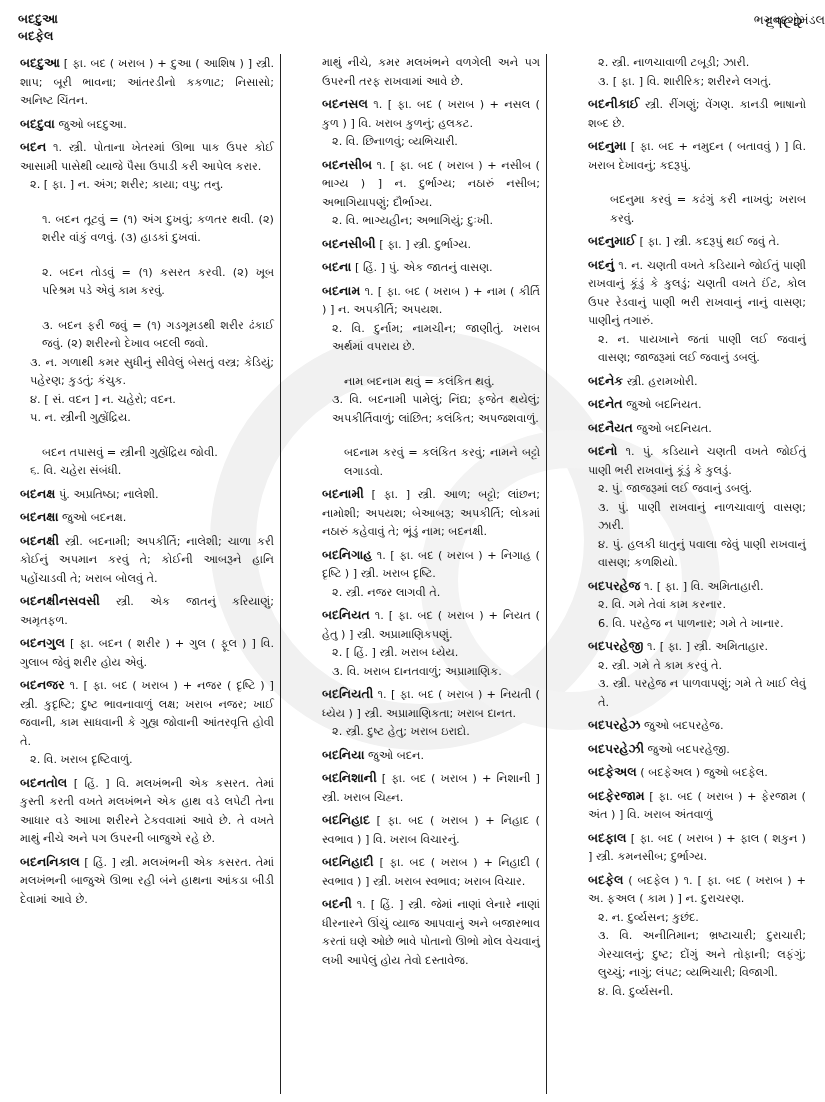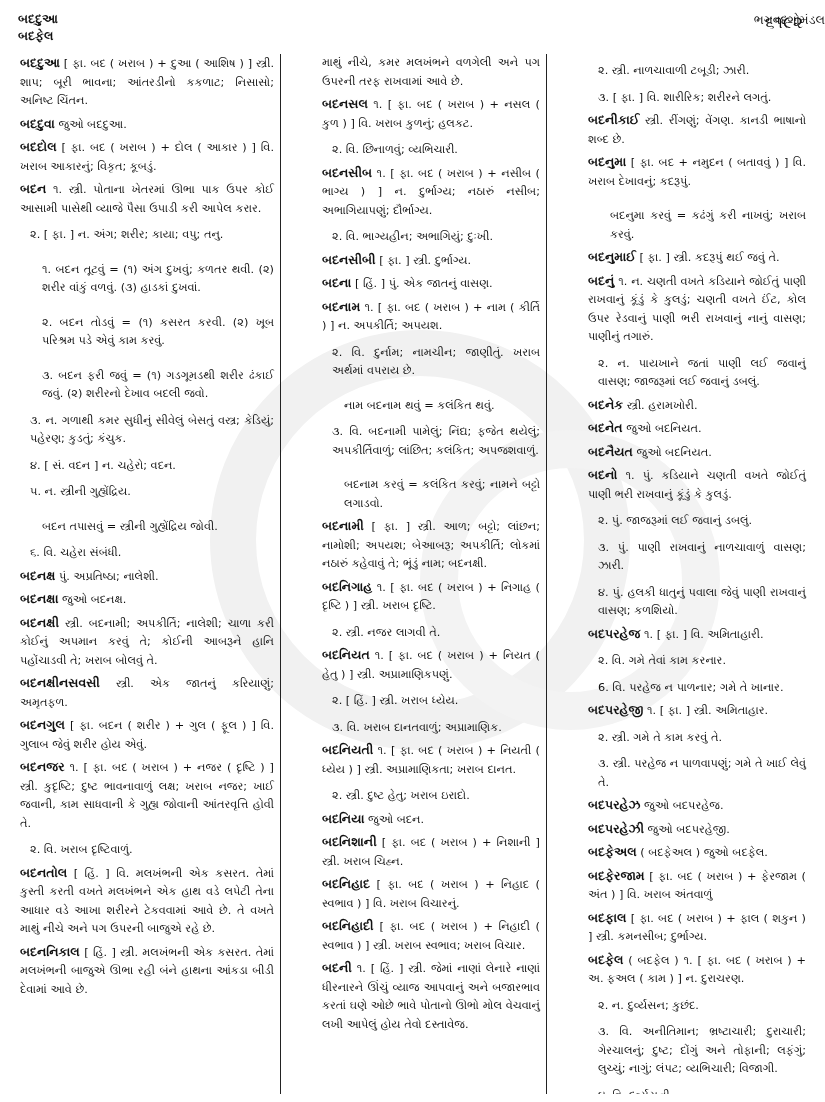--- a/index.html
+++ b/index.html
@@ -19,21 +19,21 @@
   }
   .header { position: absolute; top: 8px; left: 0; width: 825px; height: 40px; }
   .guide { position: absolute; left: 18px; top: 2px; font-size: 12.5px; font-weight: bold; line-height: 17px; }
   .running-title { position: absolute; left: 0; width: 825px; text-align: right; top: 4px; font-size: 12.5px; }
   .page-no { position: absolute; right: 22px; top: 4px; font-size: 17px; }
   .cols { position: absolute; top: 54px; left: 14px; width: 800px; height: 1040px; display: flex; }
   .col { width: 266px; padding: 0 6px; box-sizing: border-box; height: 100%; overflow: hidden; }
   .col + .col { border-left: 1.5px solid #222; padding-left: 41px; }
   .entry { font-size: 11.3px; line-height: 18.5px; margin-bottom: 4px; text-align: justify; }
   .hw { font-weight: bold; font-size: 12.5px; }
-  .sense { display: block; padding-left: 10px; margin-top: 8px; }
+  .sense { display: block; padding-left: 10px; }
   .ex { display: block; padding-left: 22px; margin-top: 16px; }
 </style>
 </head>
 <body>
 
 <div class="watermark"></div>
 <div class="watermark2"></div>
 
 <div class="header">
   <div class="guide">
@@ -41,21 +41,20 @@
     <div>બદફેલ</div>
   </div>
   <div class="running-title">ભગવદ્ગોમંડલ</div>
   <div class="page-no">૬૧૯૨</div>
 </div>
 
 <div class="cols">
   <div class="col">
       <div class="entry"><span class="hw">બદદુઆ</span> <span>[ ફા. બદ ( ખરાબ ) + દુઆ ( આશિષ ) ] સ્ત્રી. શાપ; બૂરી ભાવના; આંતરડીનો કકળાટ; નિસાસો; અનિષ્ટ ચિંતન.</span></div>
       <div class="entry"><span class="hw">બદદુવા</span> <span>જુઓ બદદુઆ.</span></div>
-      <div class="entry"><span class="hw">બદદોલ</span> <span>[ ફા. બદ ( ખરાબ ) + દોલ ( આકાર ) ] વિ. ખરાબ આકારનું; વિકૃત; કૂબડું.</span></div>
       <div class="entry"><span class="hw">બદન</span> <span>૧. સ્ત્રી. પોતાના ખેતરમાં ઊભા પાક ઉપર કોઈ આસામી પાસેથી વ્યાજે પૈસા ઉપાડી કરી આપેલ કરાર.</span><span class="sense">૨. [ ફા. ] ન. અંગ; શરીર; કાયા; વપુ; તનુ.</span><span class="ex">૧. બદન તૂટવું = (૧) અંગ દુખવું; કળતર થવી. (૨) શરીર વાંકું વળવું. (૩) હાડકાં દુખવાં.</span><span class="ex">૨. બદન તોડવું = (૧) કસરત કરવી. (૨) ખૂબ પરિશ્રમ પડે એવું કામ કરવું.</span><span class="ex">૩. બદન ફરી જવું = (૧) ગડગૂમડથી શરીર ઢંકાઈ જવું. (૨) શરીરનો દેખાવ બદલી જવો.</span><span class="sense">૩. ન. ગળાથી કમર સુધીનું સીવેલું બેસતું વસ્ત્ર; કેડિયું; પહેરણ; કુડતું; કંચુક.</span><span class="sense">૪. [ સં. વદન ] ન. ચહેરો; વદન.</span><span class="sense">૫. ન. સ્ત્રીની ગુહ્યેંદ્રિય.</span><span class="ex">બદન તપાસવું = સ્ત્રીની ગુહ્યેંદ્રિય જોવી.</span><span class="sense">૬. વિ. ચહેરા સંબંધી.</span></div>
       <div class="entry"><span class="hw">બદનક્ષ</span> <span>પું. અપ્રતિષ્ઠા; નાલેશી.</span></div>
       <div class="entry"><span class="hw">બદનક્ષા</span> <span>જુઓ બદનક્ષ.</span></div>
       <div class="entry"><span class="hw">બદનક્ષી</span> <span>સ્ત્રી. બદનામી; અપકીર્તિ; નાલેશી; ચાળા કરી કોઈનું અપમાન કરવું તે; કોઈની આબરૂને હાનિ પહોંચાડવી તે; ખરાબ બોલવું તે.</span></div>
       <div class="entry"><span class="hw">બદનક્ષીનસવસી</span> <span>સ્ત્રી. એક જાતનું કરિયાણું; અમૃતફળ.</span></div>
       <div class="entry"><span class="hw">બદનગુલ</span> <span>[ ફા. બદન ( શરીર ) + ગુલ ( ફૂલ ) ] વિ. ગુલાબ જેવું શરીર હોય એવું.</span></div>
       <div class="entry"><span class="hw">બદનજર</span> <span>૧. [ ફા. બદ ( ખરાબ ) + નજર ( દૃષ્ટિ ) ] સ્ત્રી. કુદૃષ્ટિ; દુષ્ટ ભાવનાવાળું લક્ષ; ખરાબ નજર; ખાઈ જવાની, કામ સાધવાની કે ગુહ્ય જોવાની આંતરવૃત્તિ હોવી તે.</span><span class="sense">૨. વિ. ખરાબ દૃષ્ટિવાળું.</span></div>
       <div class="entry"><span class="hw">બદનતોલ</span> <span>[ હિં. ] વિ. મલખંભની એક કસરત. તેમાં કુસ્તી કરતી વખતે મલખંભને એક હાથ વડે લપેટી તેના આધાર વડે આખા શરીરને ટેકવવામાં આવે છે. તે વખતે માથું નીચે અને પગ ઉપરની બાજુએ રહે છે.</span></div>
       <div class="entry"><span class="hw">બદનનિકાલ</span> <span>[ હિં. ] સ્ત્રી. મલખંભની એક કસરત. તેમાં મલખંભની બાજુએ ઊભા રહી બંને હાથના આંકડા બીડી દેવામાં આવે છે.</span></div>
     </div>

